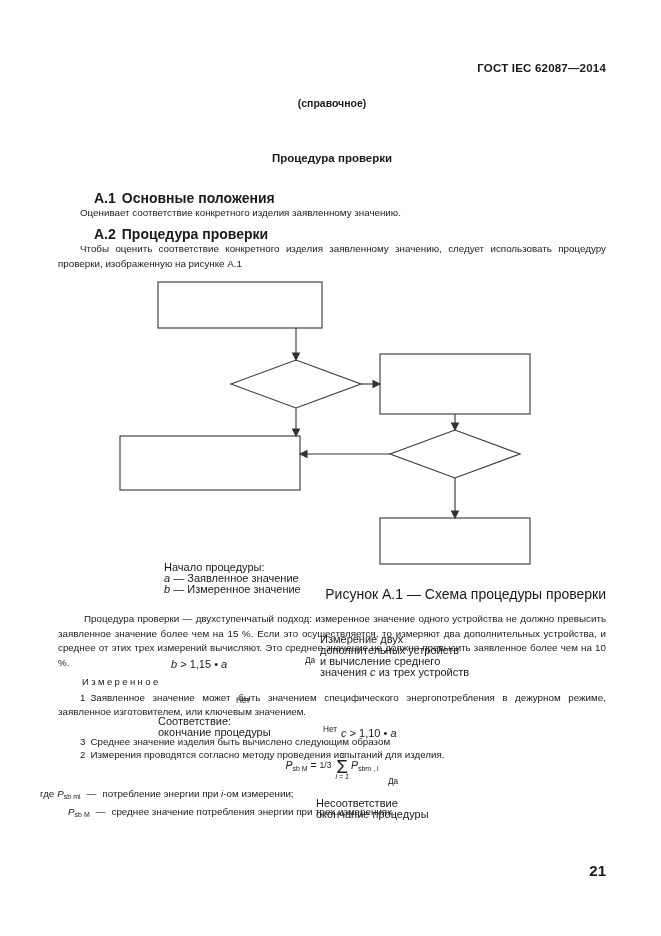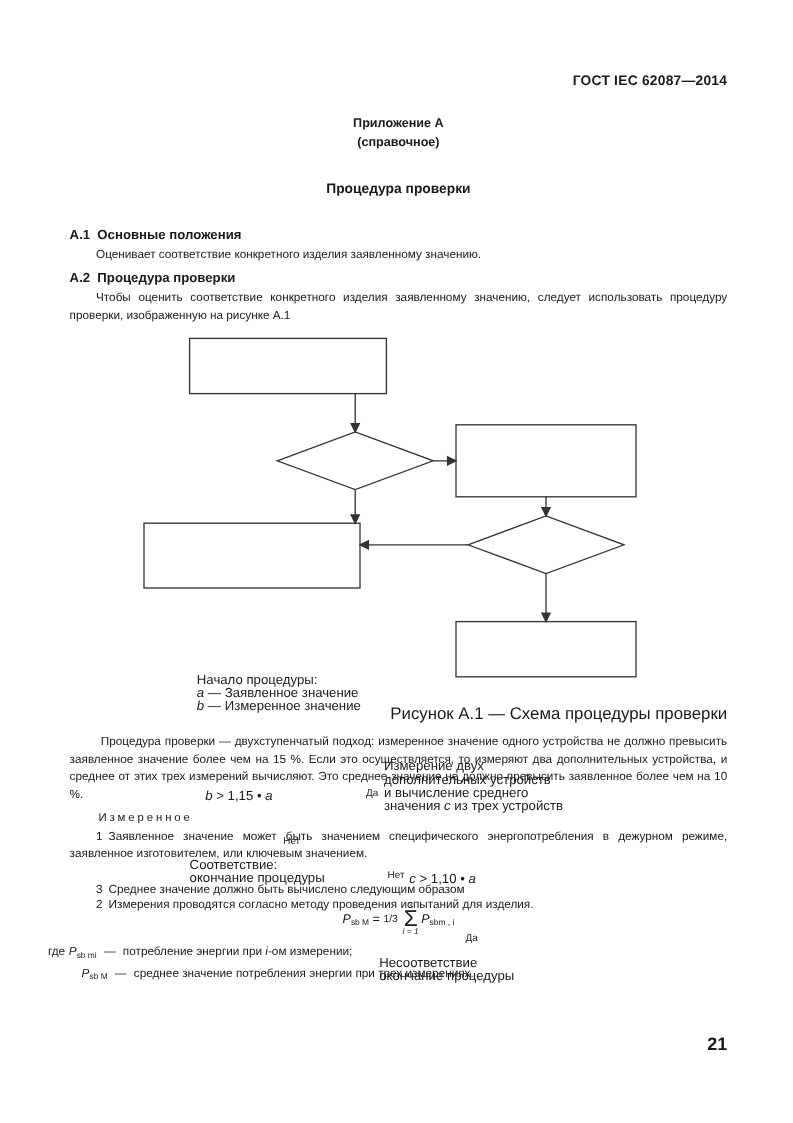--- a/index.html
+++ b/index.html
@@ -63,22 +63,23 @@
     font-weight: bold;
   }
 
   
   .sec {
     position: absolute;
     left: 0;
     width: 548px;
   }
   .sec-head {
-    font-size: 11px;
-    font-weight: bold;
+    font-size: 14px;
+    font-weight: bold;
+    margin-left: 36px;
   }
   .sec-head .num {
     margin-right: 6px;
   }
   .body-text {
     font-size: 9.8px;
     line-height: 14.5px;
     text-align: justify;
   }
   .indent {
@@ -242,21 +243,20 @@
 </style>
 </head>
 <body>
 
 <div class="page">
   <div class="content">
 
     <div class="doc-header">ГОСТ IEC 62087—2014</div>
 
     <div class="annex-block">
-      <div class="annex-name">Приложение А</div>
       <div class="annex-kind">(справочное)</div>
     </div>
 
     <div class="main-title">Процедура проверки</div>
 
     <div class="sec sec-head s-a1-head">
       <span class="num">А.1</span><span>Основные положения</span>
     </div>
     <div class="sec body-text indent s-a1-text">Оценивает соответствие конкретного изделия заявленному значению.</div>
 
@@ -347,21 +347,21 @@
 
     <div class="notes-title">Измеренное</div>
 
     <div class="note note-1">
       <span class="nnum">1</span><span>Заявленное значение может быть значением специфического энергопотребления в дежурном режиме, заявленное изготовителем, или ключевым значением.</span>
     </div>
     <div class="note note-2">
       <span class="nnum">2</span><span>Измерения проводятся согласно методу проведения испытаний для изделия.</span>
     </div>
     <div class="note note-3">
-      <span class="nnum">3</span><span>Среднее значение должно быть вычислено следующим образом</span>
+      <span class="nnum">3</span><span>Среднее значение изделия быть вычислено следующим образом</span>
     </div>
 
     <div class="formula">
       <span class="var">P</span><span class="sub">sb M</span>
       <span>=</span>
       <span class="frac">1/3</span><span class="sigma-wrap">
         <span class="sigma-top">3</span>
         <span class="sigma-gl">Σ</span>
         <span class="sigma-bot">i = 1</span>
       </span><span class="var">P</span><span class="sub">sbm , i</span>

